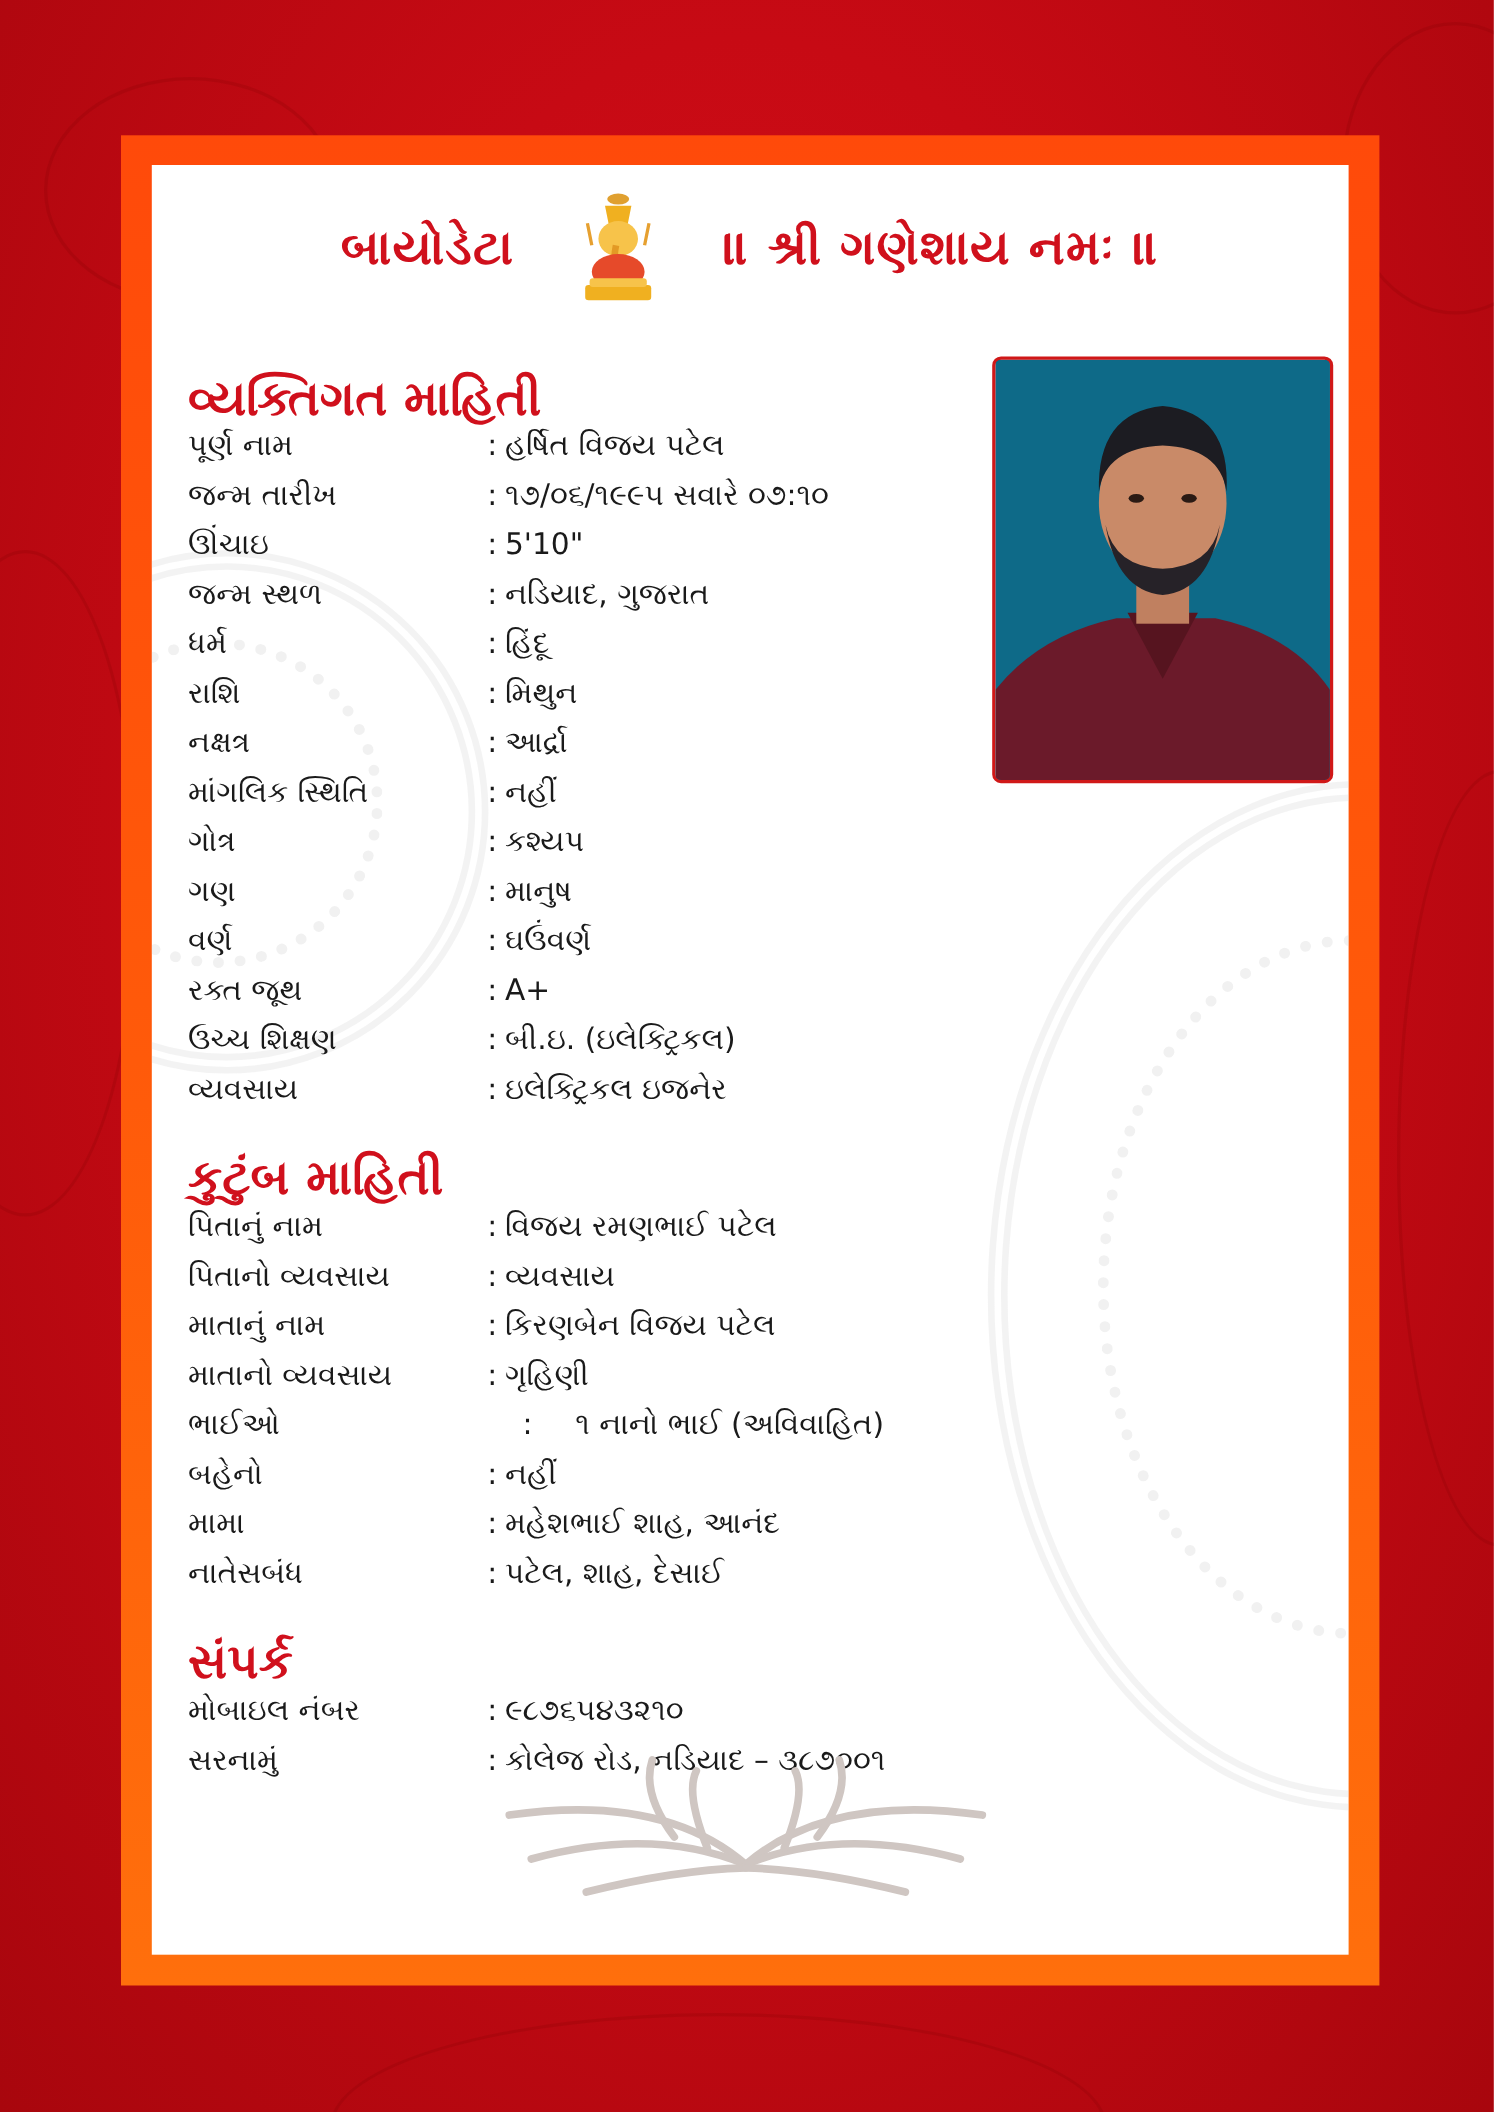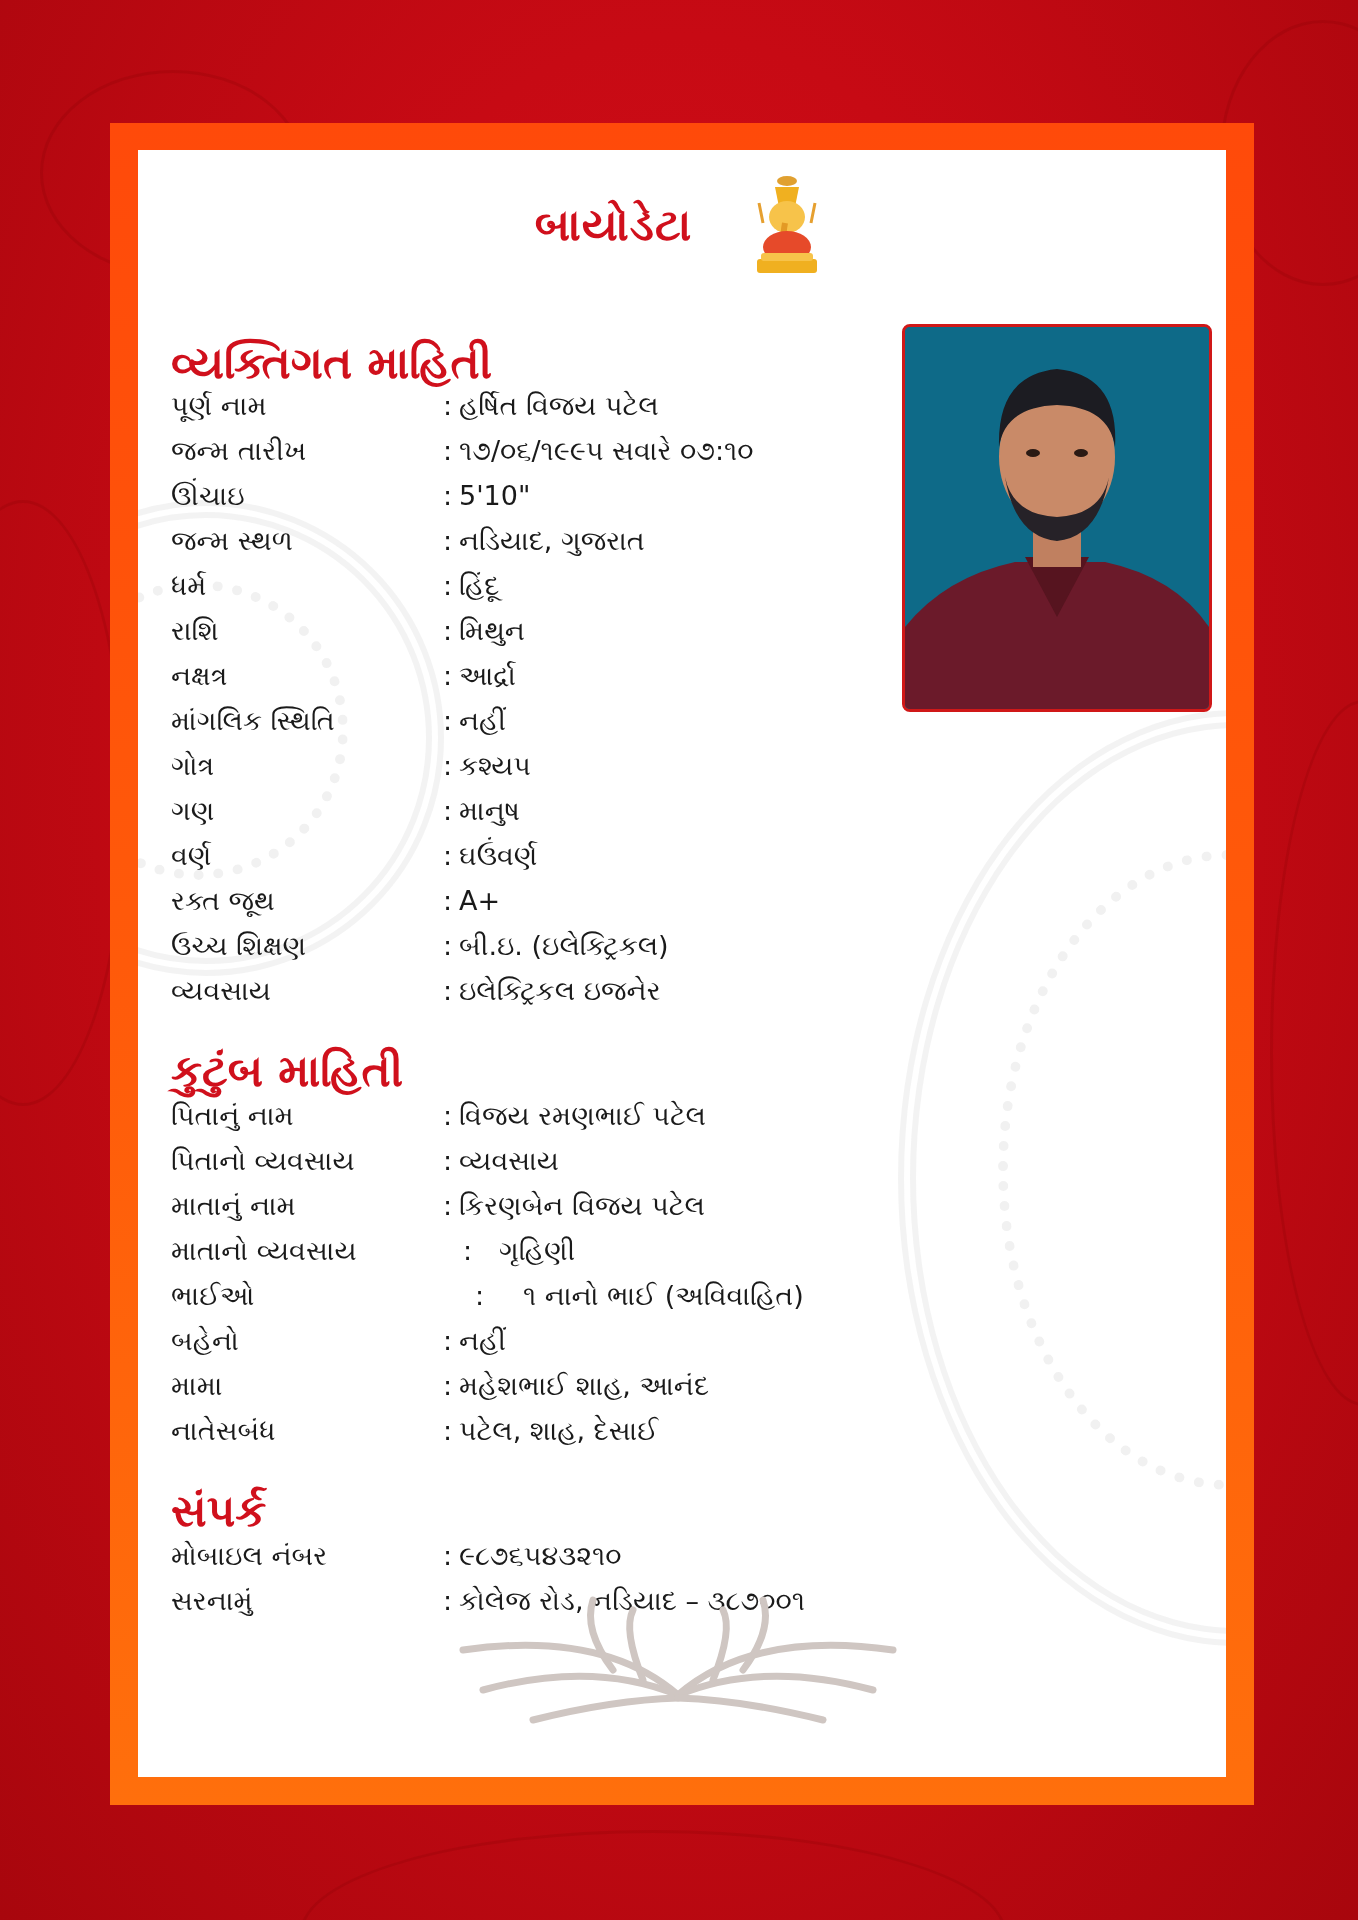--- a/index.html
+++ b/index.html
@@ -71,20 +71,21 @@
         <ellipse cx="42" cy="8" rx="10" ry="5" fill="#e0a030"></ellipse>
         <path d="M30 14 L54 14 L50 34 L34 34 Z" fill="#f0b020"></path>
         <ellipse cx="42" cy="44" rx="18" ry="16" fill="#f7c34a"></ellipse>
         <path d="M40 50 Q36 70 44 78" stroke="#e39a25" stroke-width="6" fill="none"></path>
         <ellipse cx="42" cy="74" rx="24" ry="16" fill="#e64a2a"></ellipse>
         <path d="M14 30 L18 50 M70 30 L66 50" stroke="#e6a030" stroke-width="3"></path>
         <rect x="12" y="86" width="60" height="14" rx="3" fill="#f0b020"></rect>
         <rect x="16" y="80" width="52" height="8" rx="3" fill="#f7c34a"></rect>
       </svg>
     </div>
+    <span class="title">॥ શ્રી ગણેશાય નમઃ ॥</span>
   </div>
 
   <div class="photo">
     <svg width="304" height="382" viewBox="0 0 304 382">
       <rect width="304" height="382" fill="#0e6a88"></rect>
       <path d="M0 382 L0 300 Q40 250 110 235 L200 235 Q270 250 304 300 L304 382 Z" fill="#6b1a2a"></path>
       <path d="M120 230 L152 290 L184 230 Z" fill="#56141f"></path>
       <rect x="128" y="180" width="48" height="60" fill="#c08060"></rect>
       <ellipse cx="152" cy="130" rx="58" ry="72" fill="#c98a68"></ellipse>
       <path d="M94 120 Q92 48 152 42 Q214 48 210 120 Q204 80 152 78 Q100 80 94 120 Z" fill="#1c1c22"></path>
@@ -177,21 +178,21 @@
   <div class="row" style="top:995px;">
       <span class="label">પિતાનો વ્યવસાય</span>
       <span class="sep">:</span>
       <span class="value">વ્યવસાય</span>
     </div>
   <div class="row" style="top:1040px;">
       <span class="label">માતાનું નામ</span>
       <span class="sep">:</span>
       <span class="value">કિરણબેન વિજય પટેલ</span>
     </div>
-  <div class="row" style="top:1085px;gap:20px;">
+  <div class="row" style="top:1085px;">
       <span class="label">માતાનો વ્યવસાય</span>
       <span class="sep">:</span>
       <span class="value">ગૃહિણી</span>
     </div>
   <div class="row" style="top:1130px;gap:32px;">
       <span class="label">ભાઈઓ</span>
       <span class="sep">:</span>
       <span class="value">૧ નાનો ભાઈ (અવિવાહિત)</span>
     </div>
   <div class="row" style="top:1175px;">

